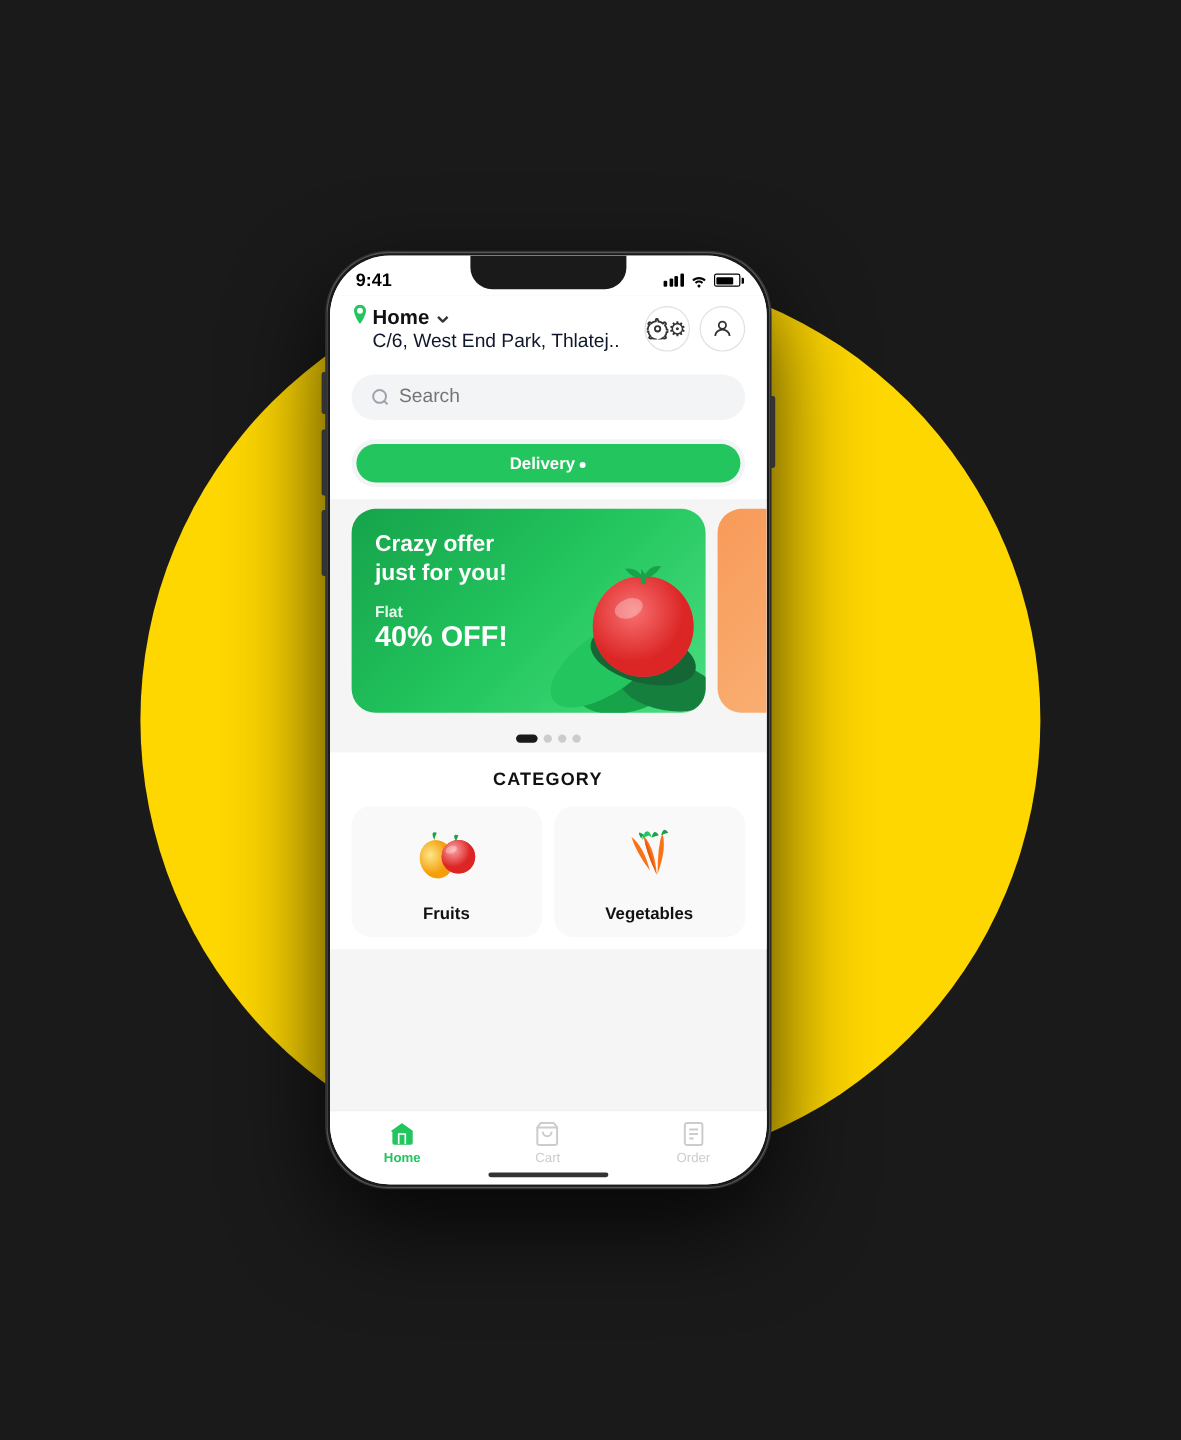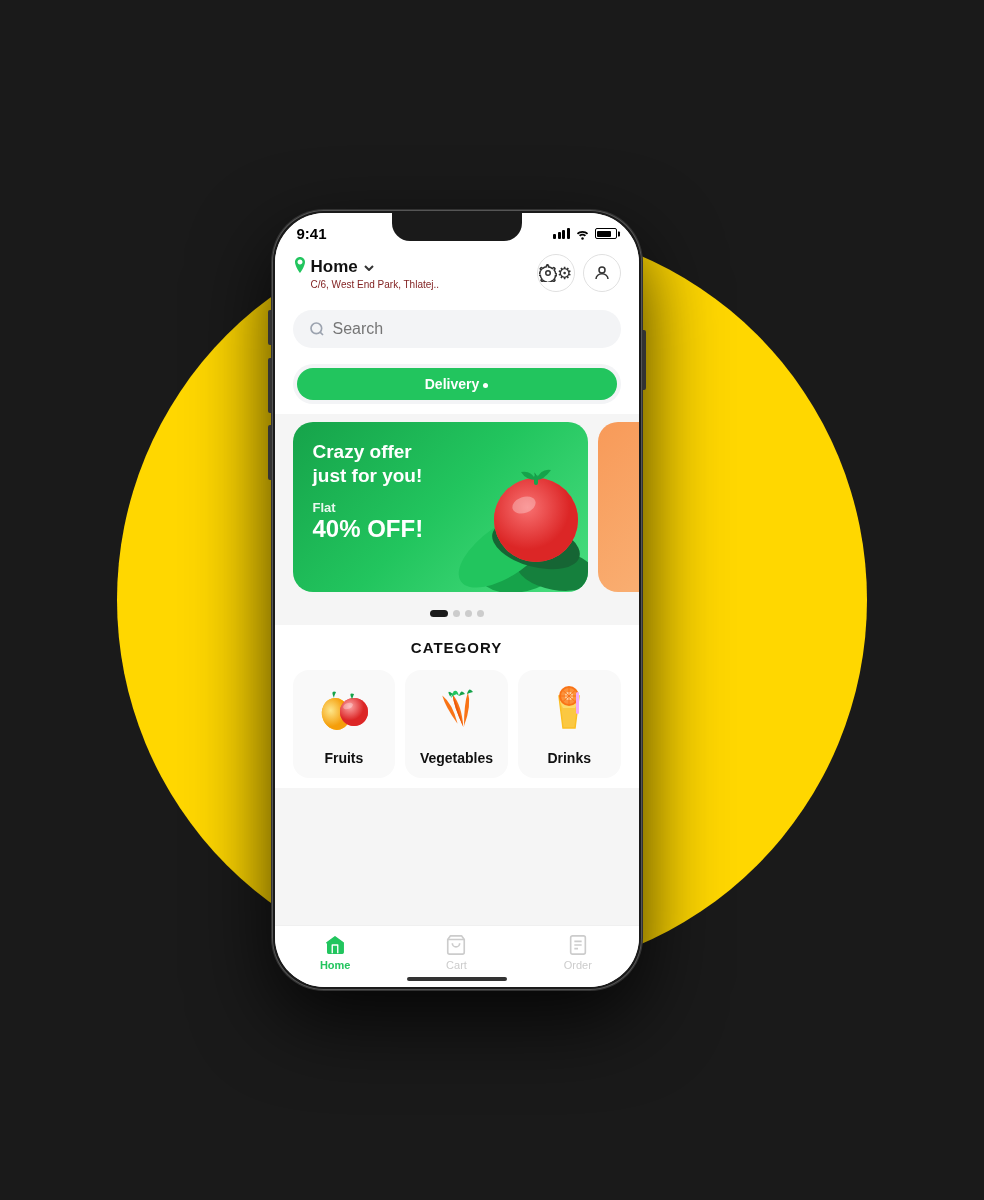--- a/index.html
+++ b/index.html
@@ -164,22 +164,22 @@
       color: #111;
     }
 
     .location-chevron {
       color: #333;
       font-size: 12px;
       margin-left: 2px;
     }
 
     .location-address {
-      font-size: 10px;
-      color: #7f1d1d;
+      font-size: 16px;
+      color: #0f172a;
       margin-top: 1px;
       padding-left: 18px;
     }
 
     .header-actions {
       display: flex;
       gap: 8px;
     }
 
     .header-btn {
@@ -680,43 +680,20 @@
                     <path d="M20 12 Q14 2 22 8 Q18 10 20 12Z" fill="#16a34a"></path>
                     <path d="M20 12 Q22 2 26 8 Q22 9 20 12Z" fill="#22c55e"></path>
                     <path d="M28 10 Q30 2 34 8 Q30 9 28 10Z" fill="#16a34a"></path>
                     <path d="M28 10 Q26 2 22 6 Q26 8 28 10Z" fill="#22c55e"></path>
                     <path d="M36 8 Q38 0 42 6 Q38 7 36 8Z" fill="#16a34a"></path>
                   </svg>
                 </div>
                 <span class="category-label">Vegetables</span>
               </div>
 
-              <div class="category-item">
-                <div class="category-emoji">
-                  
-                  <svg width="52" height="48" viewBox="0 0 52 48">
-
-                    <path d="M16 10 L20 42 L32 42 L36 10 Z" fill="rgba(251,191,36,0.3)" stroke="#fbbf24" stroke-width="1.5"></path>
-
-                    <path d="M17 16 L20 42 L32 42 L35 16 Z" fill="#fbbf24" opacity="0.8"></path>
-                    <path d="M17 16 L20 22 L32 22 L35 16 Z" fill="#fde68a" opacity="0.6"></path>
-
-                    <circle cx="26" cy="10" r="10" fill="#f97316"></circle>
-                    <circle cx="26" cy="10" r="8" fill="#fb923c"></circle>
-                    <circle cx="26" cy="10" r="4" fill="#fed7aa"></circle>
-                    <line x1="26" y1="2" x2="26" y2="18" stroke="#f97316" stroke-width="1"></line>
-                    <line x1="18" y1="10" x2="34" y2="10" stroke="#f97316" stroke-width="1"></line>
-                    <line x1="20" y1="4.5" x2="32" y2="15.5" stroke="#f97316" stroke-width="1"></line>
-                    <line x1="20" y1="15.5" x2="32" y2="4.5" stroke="#f97316" stroke-width="1"></line>
-
-                    <rect x="33" y="6" width="3" height="22" rx="1.5" fill="#f0abfc"></rect>
-                  </svg>
-                </div>
-                <span class="category-label">Drinks</span>
-              </div>
 
             </div>
           </div>
 
           <div style="height: 80px;"></div>
         </div>
 
         <div class="bottom-nav">
           <div class="nav-item">
             <svg width="22" height="22" viewBox="0 0 24 24" fill="none">

